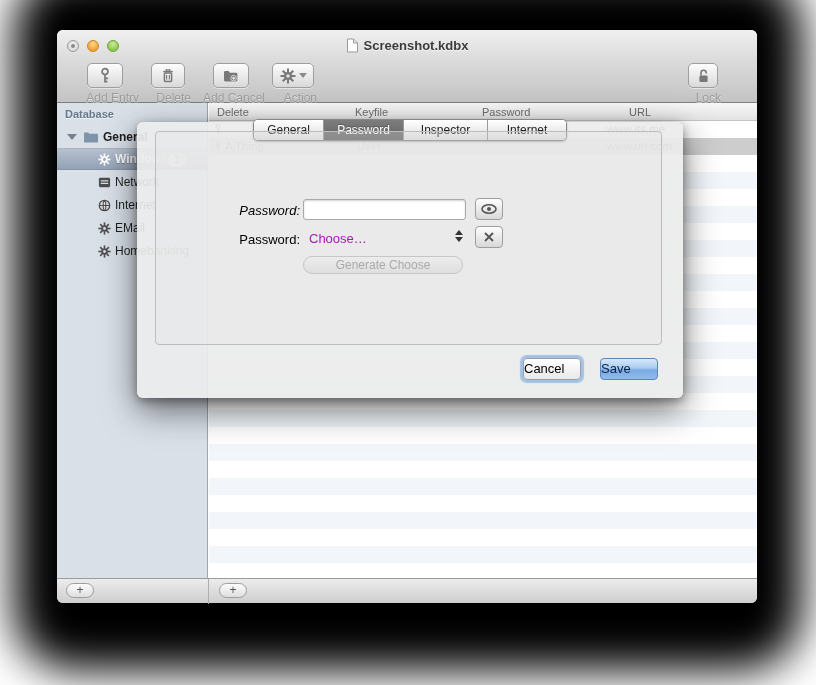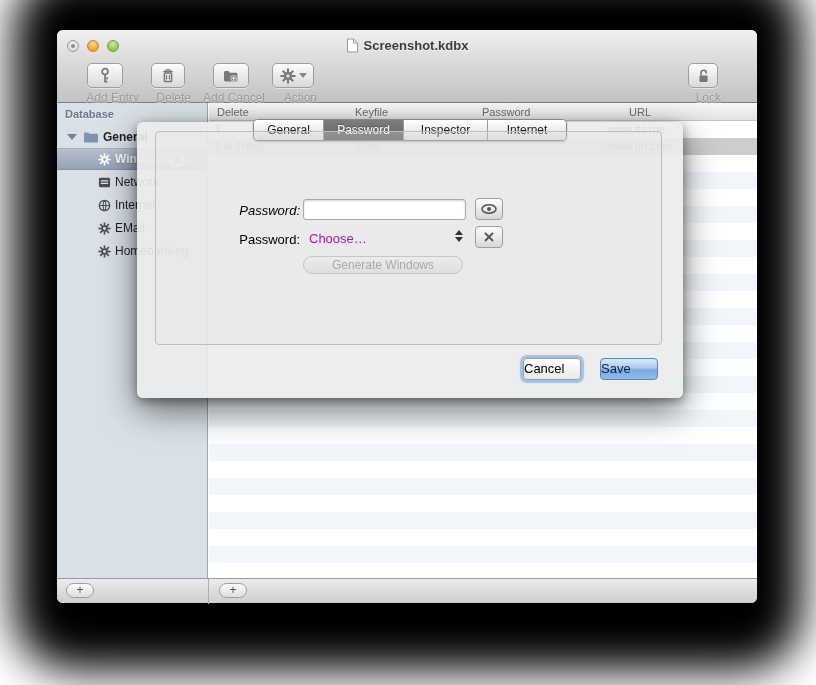--- a/index.html
+++ b/index.html
@@ -411,20 +411,20 @@
           <i class="dn"></i>
         </div>
       <div class="sq-btn" style="left:338px; top:104px;">
         <span>
           <svg width="12" height="12" viewBox="0 0 12 12">
               <path d="M2 2l8 8M10 2l-8 8" stroke="#555" stroke-width="1.8"></path>
             </svg>
         </span>
       </div>
 
-      <div class="gen-btn">Generate Windows</div>
+      <div class="gen-btn">Generate Choose</div>
 
       <div class="btn cancel">Cancel</div>
       <div class="btn save">Save</div>
     </div>
 
   </div>
 </div>
 
 </body></html>

